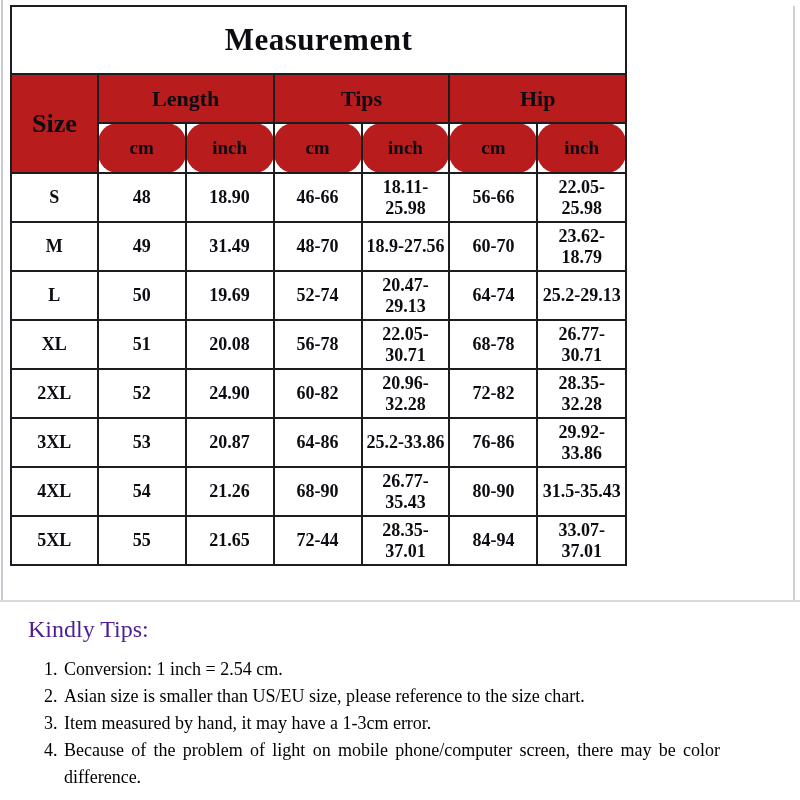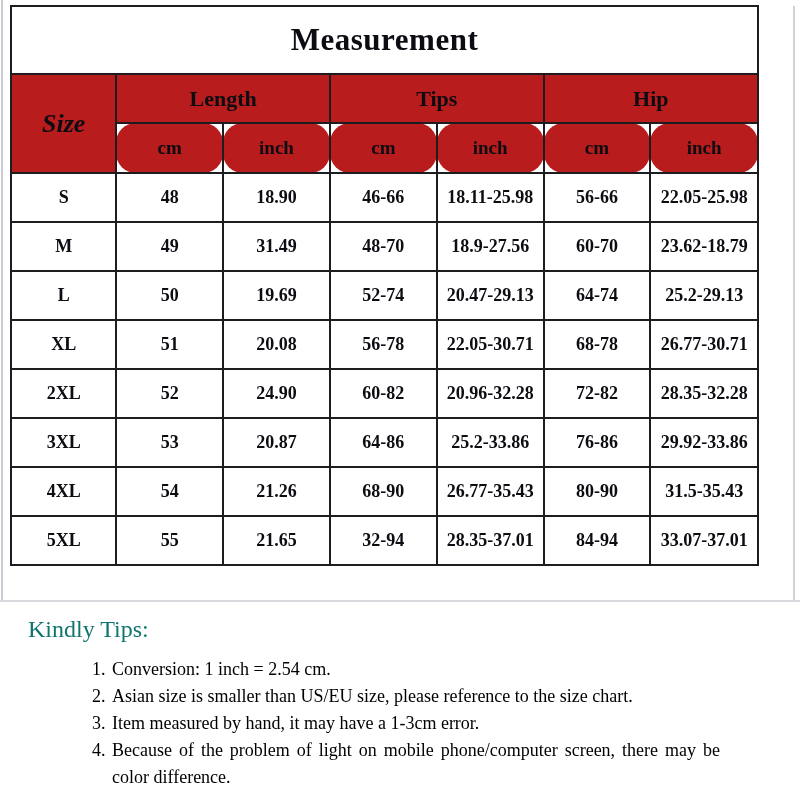--- a/index.html
+++ b/index.html
@@ -14,68 +14,67 @@
   }
 
   
   .edge-left   { position: absolute; left: 1px;  top: 0;     width: 2px;  height: 601px; background: #c9ccd2; }
   .edge-right  { position: absolute; left: 793px; top: 6px;  width: 2px;  height: 596px; background: #cfd2d7; }
   .edge-bottom { position: absolute; left: 0;    top: 600px; width: 800px; height: 2px;  background: #d8dadd; }
 
   table.size-chart {
     position: absolute;
     left: 10px; top: 5px;
-    width: 749px;
+    width: 617px;
     border-collapse: collapse;
     table-layout: fixed;
     background: #ffffff;
   }
   .size-chart td, .size-chart th {
     border: 2px solid #1d1d1f;
     text-align: center;
     vertical-align: middle;
     padding: 0;
     overflow: hidden;
   }
   .title-cell {
     height: 68px;
     font-size: 31px;
     font-weight: bold;
     background: #ffffff;
     letter-spacing: 0.5px;
   }
   .hdr { background: #b91c1c; font-weight: bold; }
-  .size-th   { font-size: 26px; font-style: italic; }
+  .size-th   { font-size: 26px; }
   .group-th  { height: 49px; font-size: 22px; }
   .sub-th    { height: 50px; font-size: 19px; border-radius: 20px; }
   .data-row td { height: 49px; font-size: 18px; font-weight: bold; }
   .size-cell { font-size: 21px; }
 
   .tips {
     position: absolute;
     left: 28px; top: 616px;
     width: 692px;
   }
   .tips-heading {
     font-size: 24px;
     font-weight: normal;
     margin: 0;
-    color: #0f766e;
+    color: #4c1d95;
   }
   .tips-list {
     margin: 13px 0 0 0;
     padding-left: 34px;
     font-size: 18px;
     line-height: 27px;
     color: #000000;
   }
   .tips-list li {
     text-align: justify;
     padding-left: 2px;
-    margin-left: 48px;
   }
 </style>
 </head>
 <body>
 
 <div class="edge-left"></div>
 <div class="edge-right"></div>
 <div class="edge-bottom"></div>
 
 <table class="size-chart">
@@ -167,21 +166,21 @@
       <td>21.26</td>
       <td>68-90</td>
       <td>26.77-35.43</td>
       <td>80-90</td>
       <td>31.5-35.43</td>
     </tr>
     <tr class="data-row">
       <td class="size-cell">5XL</td>
       <td>55</td>
       <td>21.65</td>
-      <td>32-94</td>
+      <td>72-44</td>
       <td>28.35-37.01</td>
       <td>84-94</td>
       <td>33.07-37.01</td>
     </tr>
   </tbody>
 </table>
 
 <div class="tips">
   <p class="tips-heading">Kindly Tips:</p>
   <ol class="tips-list">

